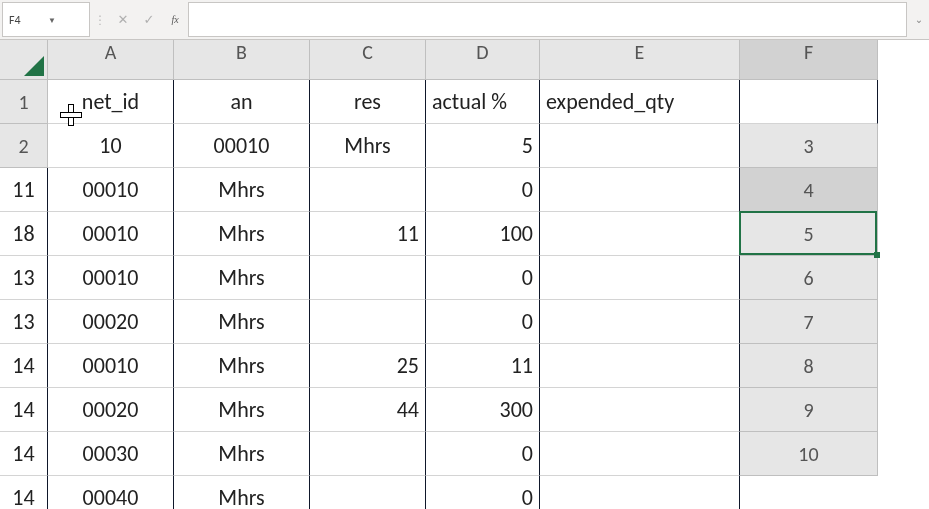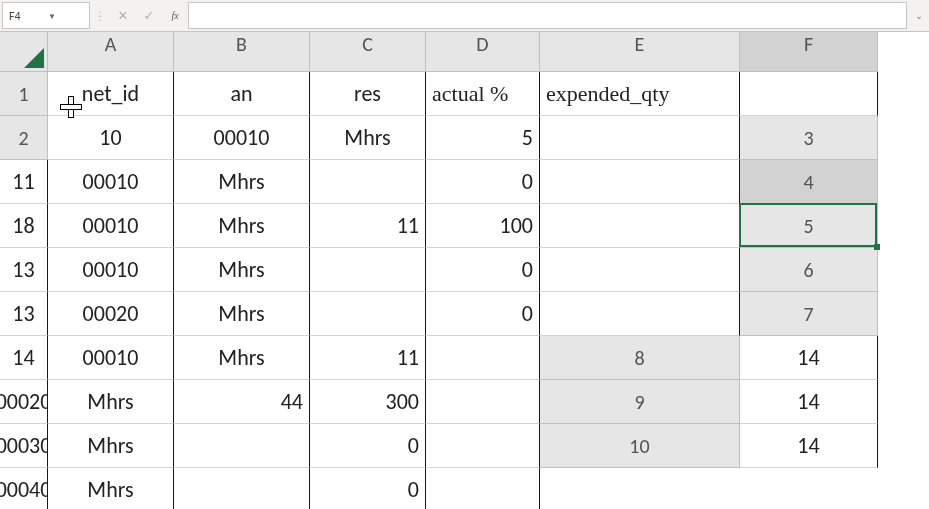--- a/index.html
+++ b/index.html
@@ -7,21 +7,21 @@
     margin: 0; padding: 0;
     width: 929px; height: 509px;
     font-family: Calibri, "Segoe UI", Arial, sans-serif;
     background: #fff;
     overflow: hidden;
   }
   
   .formula-bar {
     display: flex;
     align-items: stretch;
-    height: 32px;
+    height: 40px;
     background: #f3f2f1;
     border-bottom: 1px solid #c8c6c4;
     font-size: 12px;
     color: #444;
   }
   .name-box {
     width: 88px;
     background: #fff;
     border: 1px solid #c8c6c4;
     display: flex;
@@ -95,21 +95,21 @@
     border-right: 1px solid #0f172a;
     border-bottom: 1px solid #d4d4d4;
     padding: 0 6px;
     white-space: nowrap;
     overflow: hidden;
     display:flex;
     align-items:center;
   }
   .cell.center { justify-content:center; }
   .cell.right  { justify-content:flex-end; }
-  .cell.left   { justify-content:flex-start;font-family:Liberation Serif, serif; }
+  .cell.left   { justify-content:flex-start; }
 
   .grid {
     display: grid;
     
   }
 
   .active-cell-outline {
     position: absolute;
     border: 2px solid #217346;
     pointer-events: none;
@@ -198,20 +198,21 @@
       <div class="cell center">13</div>
       <div class="cell center">00020</div>
       <div class="cell center">Mhrs</div>
       <div class="cell right"></div>
       <div class="cell right">0</div>
       <div class="cell left"></div>
       <div class="row-header" style="display: flex; align-items: center; justify-content: center;">7</div>
       <div class="cell center">14</div>
       <div class="cell center">00010</div>
       <div class="cell center">Mhrs</div>
+      <div class="cell right">25</div>
       <div class="cell right">11</div>
       <div class="cell left"></div>
       <div class="row-header" style="display: flex; align-items: center; justify-content: center;">8</div>
       <div class="cell center">14</div>
       <div class="cell center">00020</div>
       <div class="cell center">Mhrs</div>
       <div class="cell right">44</div>
       <div class="cell right">300</div>
       <div class="cell left"></div>
       <div class="row-header" style="display: flex; align-items: center; justify-content: center;">9</div>

